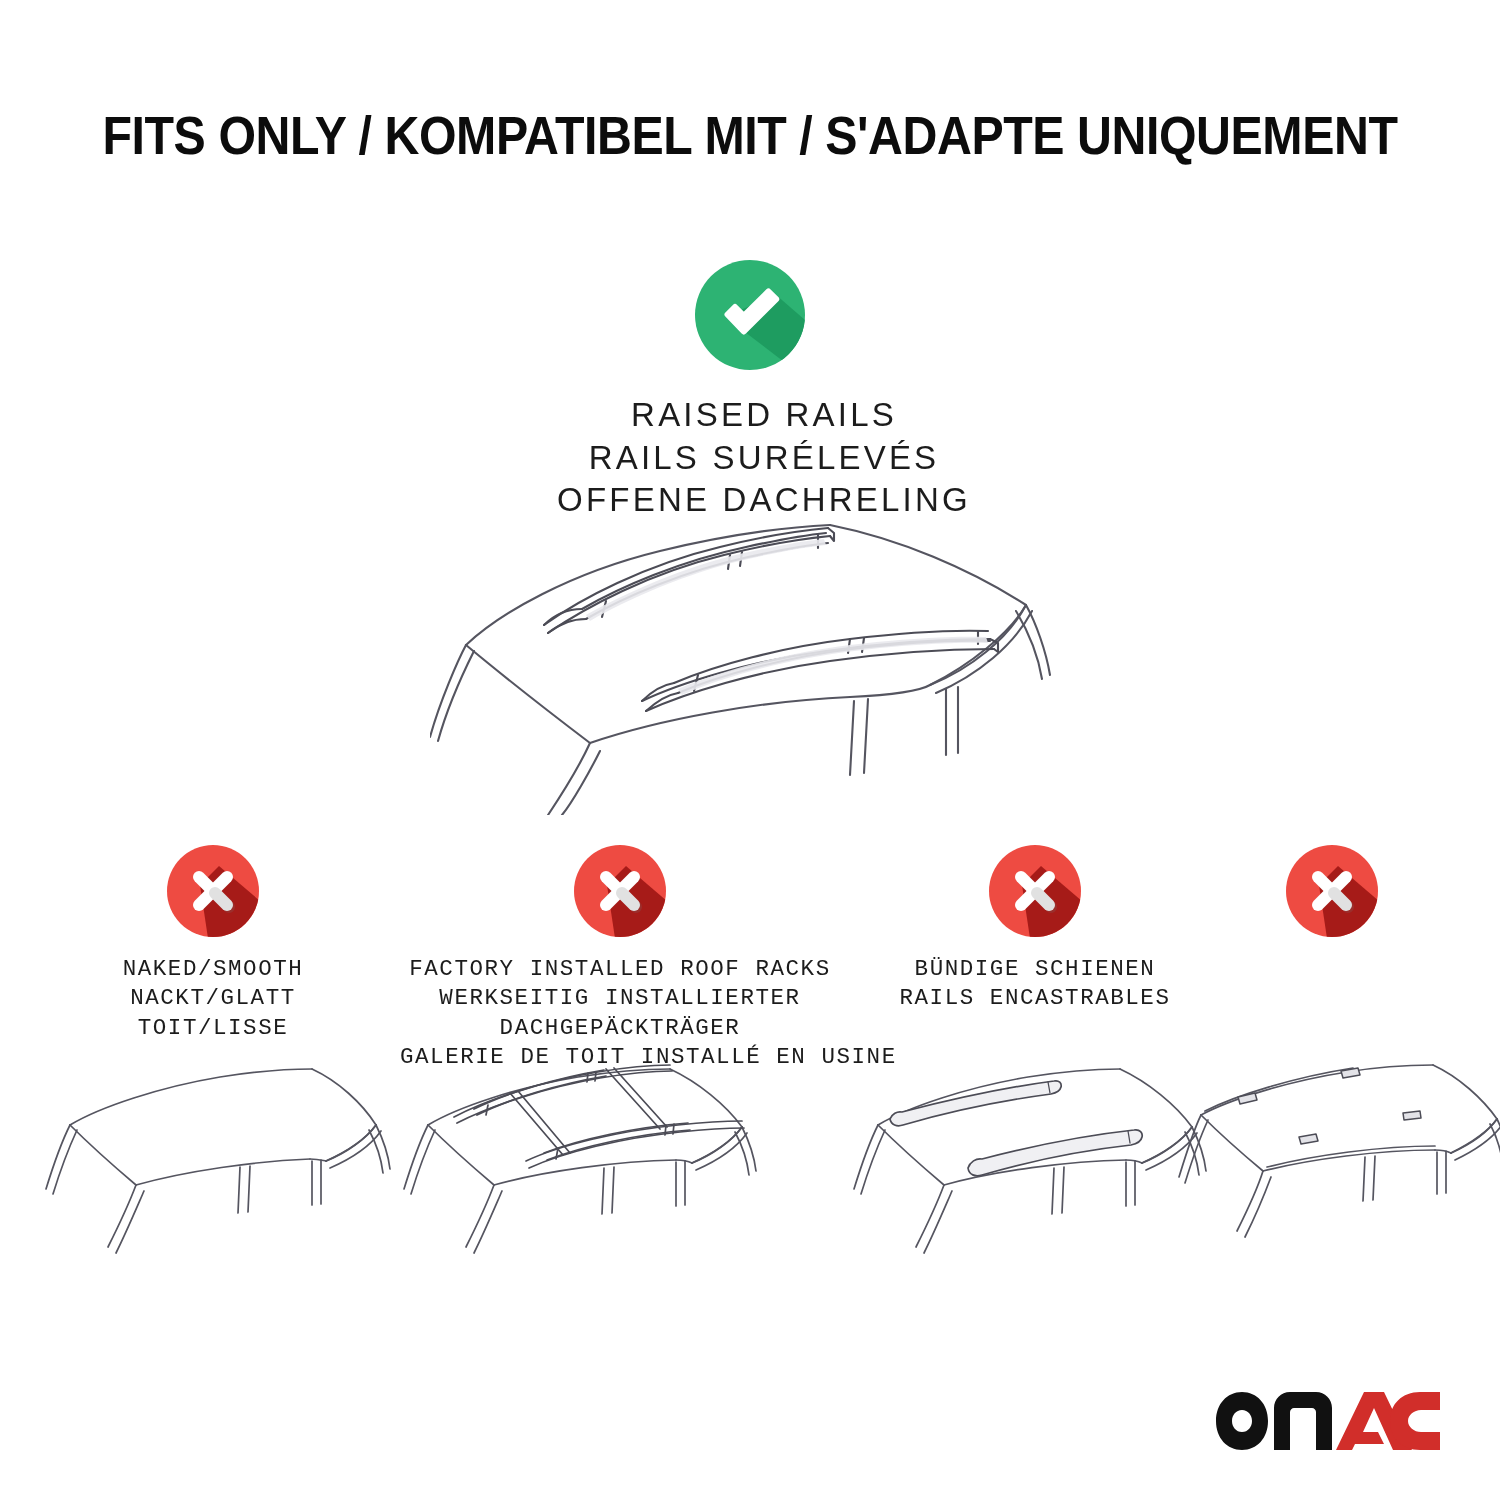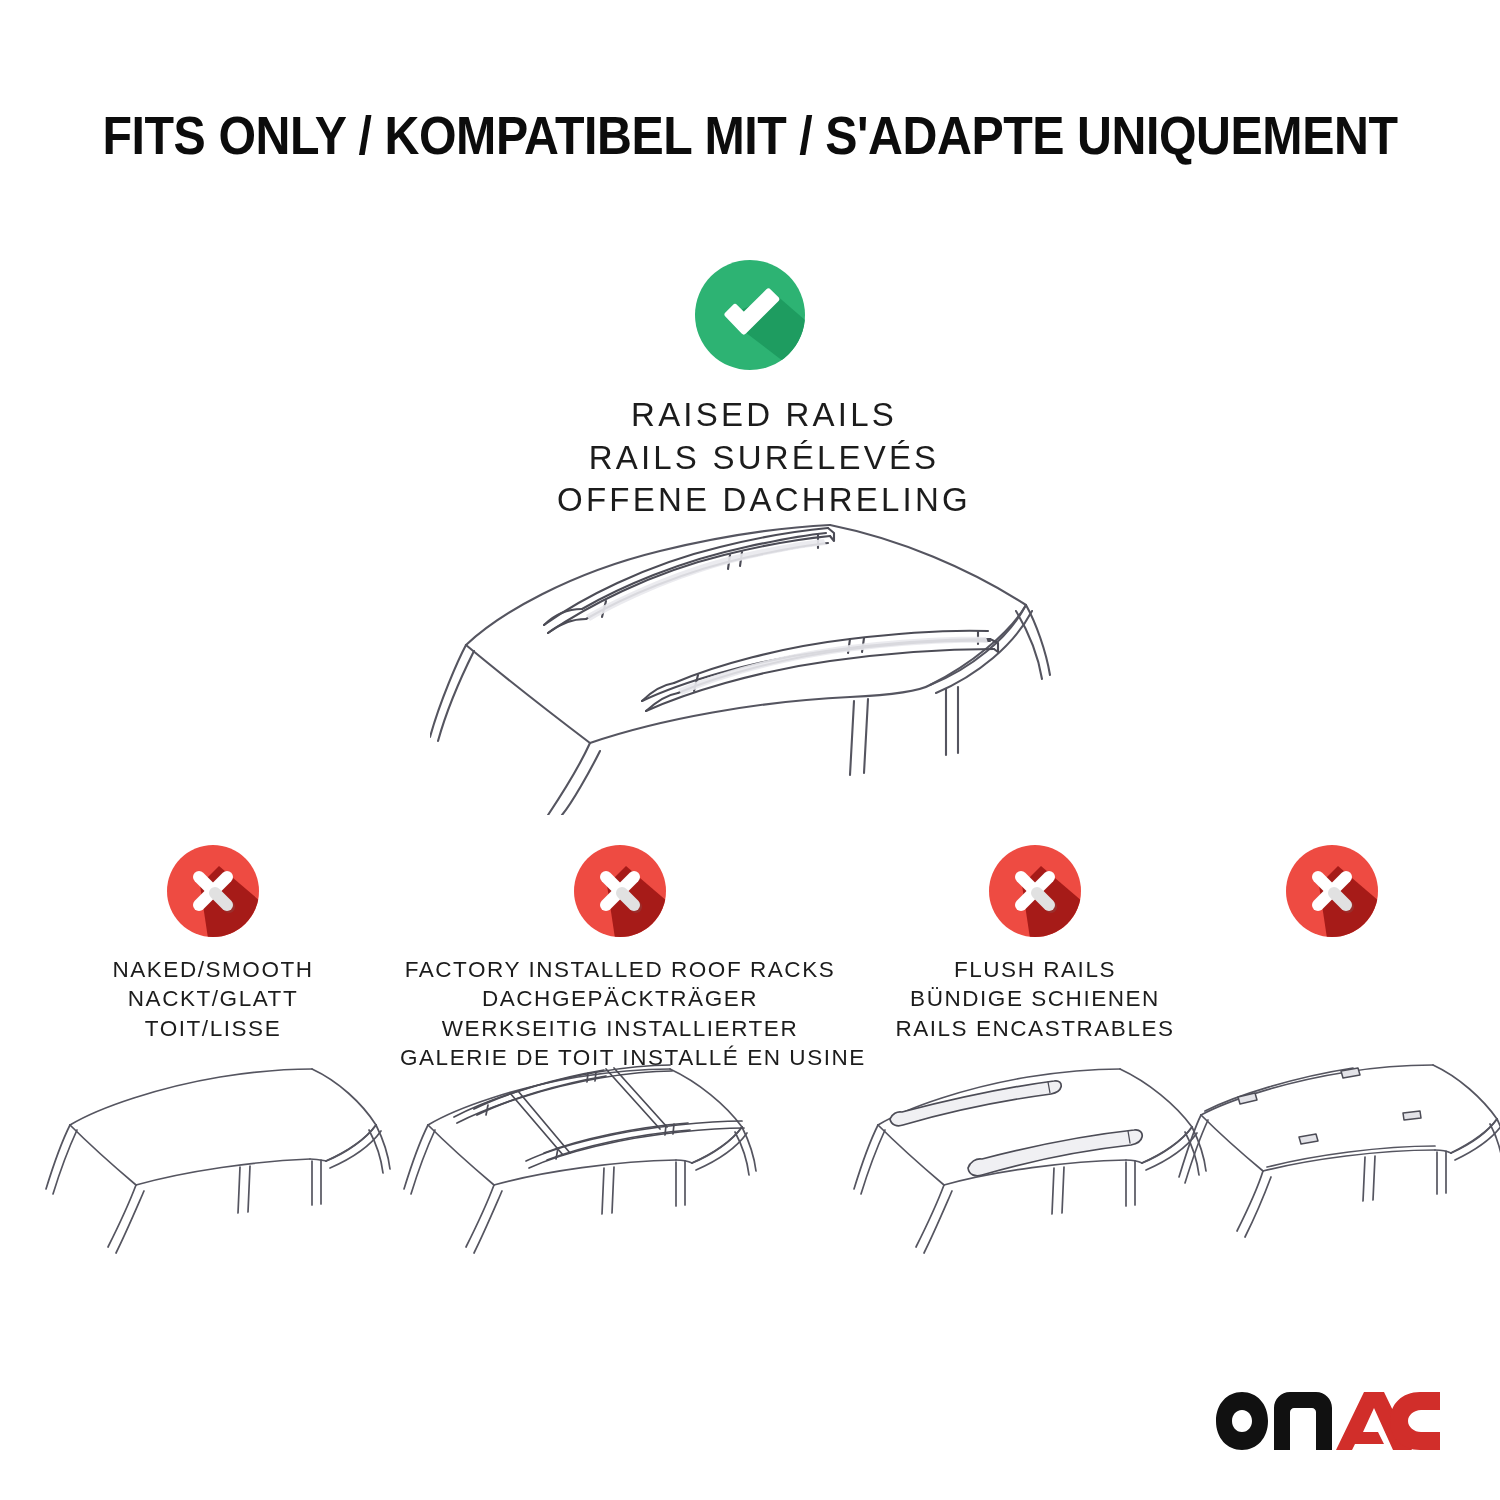--- a/index.html
+++ b/index.html
@@ -69,20 +69,21 @@
     height: 310px;
   }
 
   
   .no-row {
     position: absolute;
     left: 0;
     top: 845px;
     width: 1500px;
     height: 250px;
+    font-family: Liberation Mono, monospace;
   }
   .no-col {
     position: absolute;
     top: 0;
     text-align: center;
   }
   .no-col .badge-sm {
     position: relative;
     width: 92px;
     height: 92px;
@@ -261,22 +262,22 @@
           <line x1="32" y1="32" x2="60" y2="60"></line>
           <line x1="60" y1="32" x2="32" y2="60"></line>
         </g>
         <g clip-path="url(#cc2)" opacity="0.22">
           <line x1="48" y1="48" x2="62" y2="62" stroke="#777" stroke-width="12" stroke-linecap="round"></line>
         </g>
       </svg>
     </div>
     <div class="no-labels">
       <div>FACTORY INSTALLED ROOF RACKS</div>
+      <div>WERKSEITIG INSTALLIERTER</div>
       <div>DACHGEPÄCKTRÄGER</div>
-      <div>WERKSEITIG INSTALLIERTER</div>
       <div>GALERIE DE TOIT INSTALLÉ EN USINE</div>
     </div>
   </div>
 
   <div class="no-col" style="left:855px;width:360px;">
     <div class="badge-sm">
       <svg viewBox="0 0 92 92" width="92" height="92" aria-hidden="true">
         <defs>
             <clipPath id="cc3">
               <circle cx="46" cy="46" r="46"></circle>
@@ -289,21 +290,20 @@
         <g stroke="#ffffff" stroke-width="12" stroke-linecap="round">
           <line x1="32" y1="32" x2="60" y2="60"></line>
           <line x1="60" y1="32" x2="32" y2="60"></line>
         </g>
         <g clip-path="url(#cc3)" opacity="0.22">
           <line x1="48" y1="48" x2="62" y2="62" stroke="#777" stroke-width="12" stroke-linecap="round"></line>
         </g>
       </svg>
     </div>
     <div class="no-labels">
-      <div>FLUSH RAILS</div>
       <div>BÜNDIGE SCHIENEN</div>
       <div>RAILS ENCASTRABLES</div>
     </div>
   </div>
 
   <div class="no-col" style="left:1192px;width:280px;">
     <div class="badge-sm">
       <svg viewBox="0 0 92 92" width="92" height="92" aria-hidden="true">
         <defs>
             <clipPath id="cc4">

